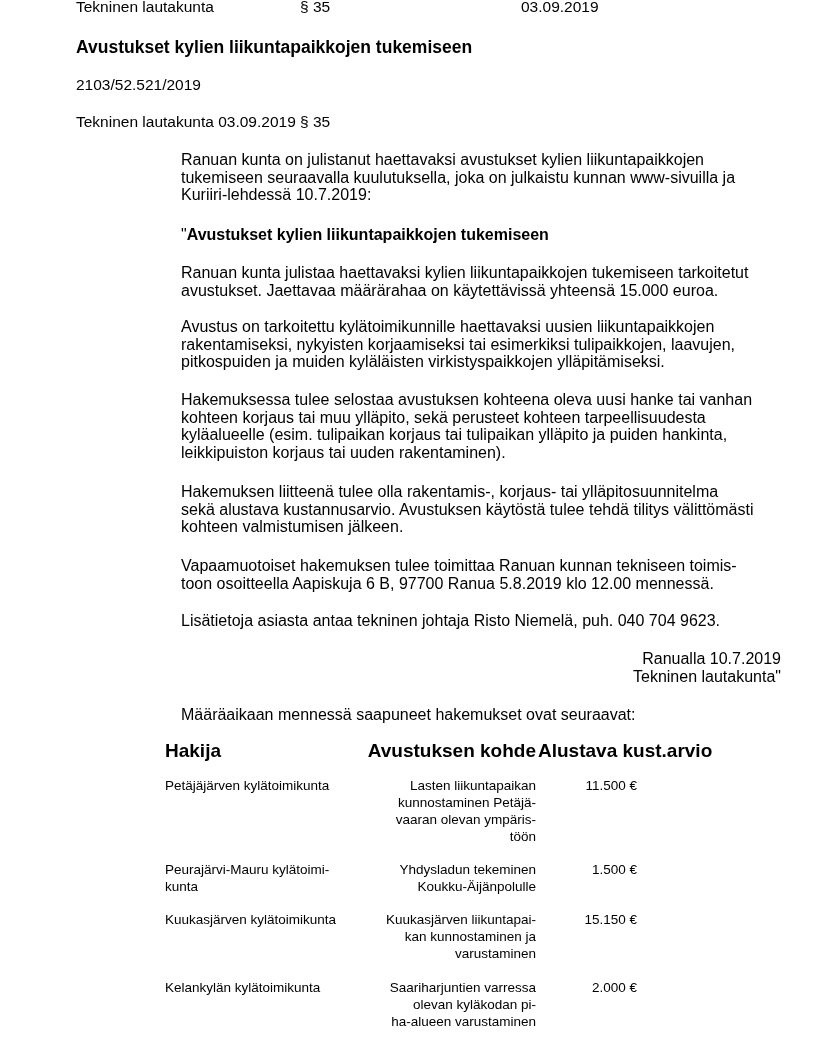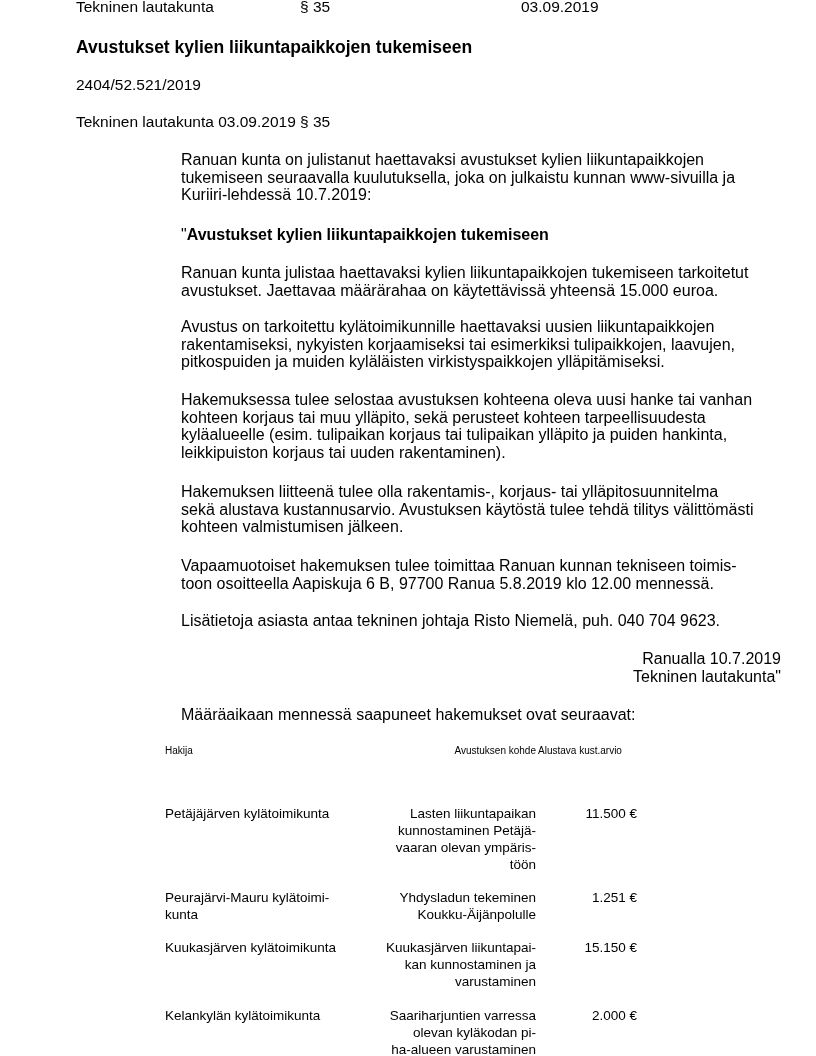--- a/index.html
+++ b/index.html
@@ -53,58 +53,57 @@
       position: absolute;
       left: 165px;
       top: 742px;
       width: 520px;
       font-size: 13.5px;
       line-height: 17px;
     }
     .tbl-head {
       position: absolute;
       top: 0;
-      font-weight: normal;
-      font-size: 10px;
+      font-weight: bold;
+      font-size: 19px;
       white-space: nowrap;
     }
     .col1 { left: 0; width: 195px; }
     .col2 { left: 201px; width: 170px; text-align: right; }
     .col3 { left: 371px; width: 150px; }
     .row {
       position: absolute;
       left: 0;
       width: 520px;
     }
     .cell {
       position: absolute;
       top: 0;
       white-space: pre-line;
-      margin-top: 28px;
     }
     .cell.amount {
       left: 371px;
       width: 101px;
       text-align: right;
       white-space: nowrap;
     }
     #row-0 { top: 35px; }
     #row-1 { top: 119px; }
     #row-2 { top: 169px; }
     #row-3 { top: 237px; }
   </style>
 </head>
 <body>
 
 <div class="abs hdr" id="hdr-committee">Tekninen lautakunta</div>
 <div class="abs hdr" id="hdr-section">§ 35</div>
 <div class="abs hdr" id="hdr-date">03.09.2019</div>
 
 <div class="abs" id="doc-title">Avustukset kylien liikuntapaikkojen tukemiseen</div>
-<div class="abs" id="doc-number">2404/52.521/2019</div>
+<div class="abs" id="doc-number">2103/52.521/2019</div>
 <div class="abs" id="meeting-ref">Tekninen lautakunta 03.09.2019 § 35</div>
 
 <div class="body-block" id="p1">
   <p>Ranuan kunta on julistanut haettavaksi avustukset kylien liikuntapaikkojen
 tukemiseen seuraavalla kuulutuksella, joka on julkaistu kunnan www-sivuilla ja
 Kuriiri-lehdessä 10.7.2019:</p>
 </div>
 
 <div class="body-block" id="p-quote-title">
   <p><span>"</span><span class="bold">Avustukset kylien liikuntapaikkojen tukemiseen</span></p>
@@ -156,21 +155,21 @@
 kunnostaminen Petäjä-
 vaaran olevan ympäris-
 töön</div>
     <div class="cell amount">11.500 €</div>
   </div>
   <div class="row" id="row-1">
     <div class="cell col1">Peurajärvi-Mauru kylätoimi-
 kunta</div>
     <div class="cell col2">Yhdysladun tekeminen
 Koukku-Äijänpolulle</div>
-    <div class="cell amount">1.251 €</div>
+    <div class="cell amount">1.500 €</div>
   </div>
   <div class="row" id="row-2">
     <div class="cell col1">Kuukasjärven kylätoimikunta</div>
     <div class="cell col2">Kuukasjärven liikuntapai-
 kan kunnostaminen ja
 varustaminen</div>
     <div class="cell amount">15.150 €</div>
   </div>
   <div class="row" id="row-3">
     <div class="cell col1">Kelankylän kylätoimikunta</div>

